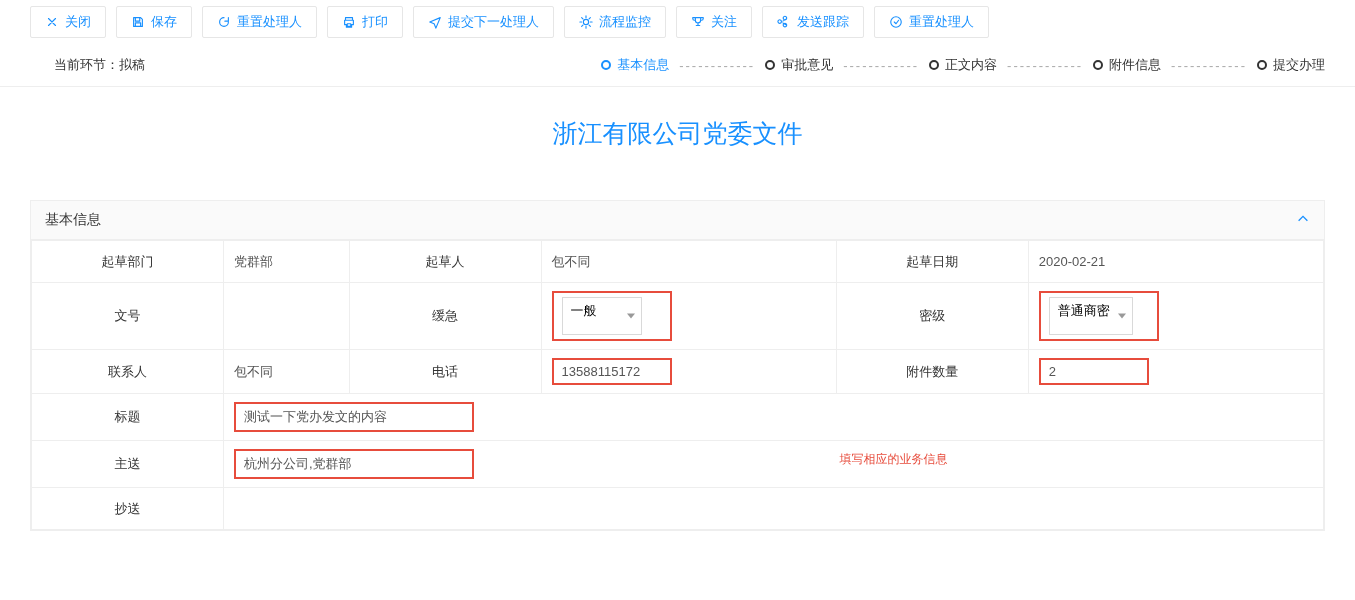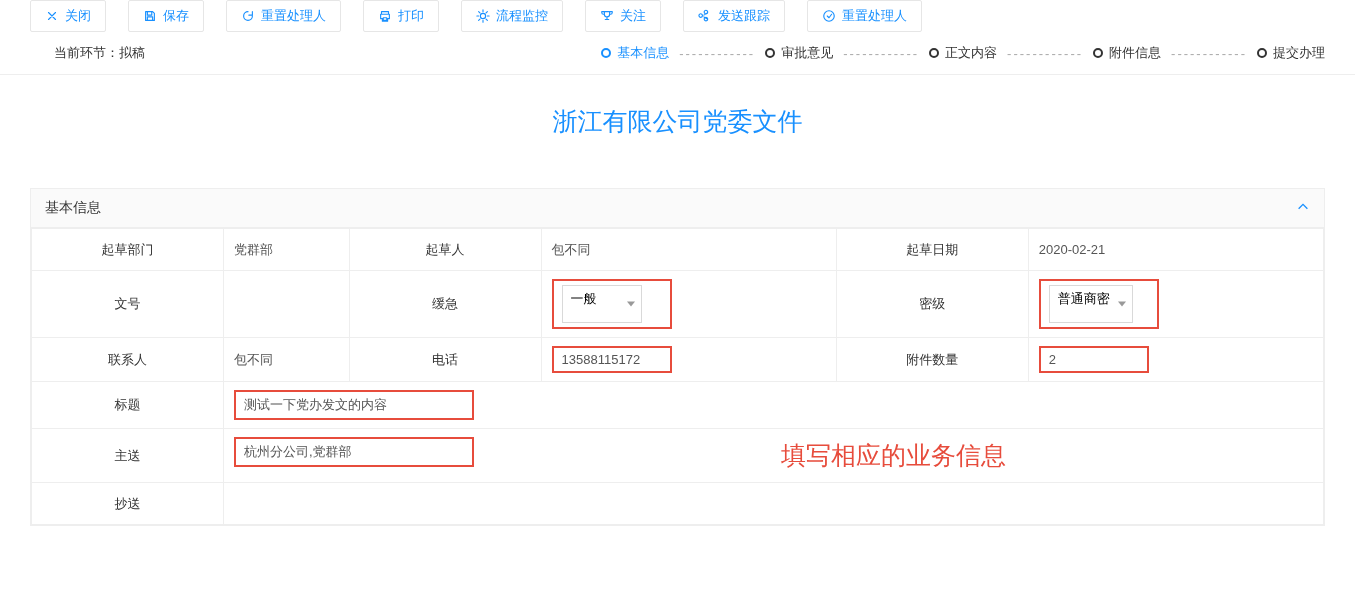--- a/index.html
+++ b/index.html
@@ -1,19 +1,19 @@
 <!DOCTYPE html>
 <html><head>
   <meta charset="utf-8">
   <style>
     * { margin: 0; padding: 0; box-sizing: border-box; }
     body { font-family: "Microsoft YaHei", Arial, sans-serif; font-size: 13px; color: #333; background: #fff; }
 
     .toolbar {
-      display: flex; gap: 22px; padding: 0 30px; flex-wrap: wrap;
+      display: flex; gap: 10px; padding: 6px 30px; flex-wrap: wrap;
     }
     .toolbar-btn {
       display: inline-flex; align-items: center; gap: 6px;
       padding: 6px 14px; border: 1px solid #e6e6e6; background: #fff;
       color: #1890ff; font-size: 13px; cursor: pointer; border-radius: 2px;
     }
     .toolbar-btn .ticon { width: 14px; height: 14px; display: inline-flex; align-items: center; justify-content: center; }
 
     .status-bar {
       display: flex; align-items: center; padding: 12px 30px; border-bottom: 1px solid #eee;
@@ -42,21 +42,21 @@
     .form-table td { border: 1px solid #eee; padding: 8px 10px; height: 42px; vertical-align: middle; }
     .form-table td.label { width: 192px; text-align: center; font-weight: 500; background: #fff; }
     .form-table td.value { background: #fff; color: #555; }
 
     .hl { border: 2px solid #e74c3c; display: inline-block; padding: 4px 8px; min-width: 120px; }
     .sel {
       border: 1px solid #d9d9d9; padding: 4px 22px 14px 8px; position: relative; display: inline-block; min-width: 80px; color: #000000; background: #fff;
     }
     .sel::after { content: ""; position: absolute; right: 6px; top: 50%; width: 0; height: 0; border-left: 4px solid transparent; border-right: 4px solid transparent; border-top: 5px solid #999; transform: translateY(-50%); }
 
-    .annotation { text-align: center; color: #e74c3c; font-size: 25px; padding: 2px 0; }
+    .annotation { text-align: center; color: #e74c3c; font-size: 12px; padding: 2px 0; }
   </style>
 </head>
 <body>
 
 <div class="toolbar" id="toolbar">
     <button class="toolbar-btn">
       <span class="ticon">
         <svg width="14" height="14" viewBox="0 0 16 16">
           <path d="M4 4l8 8M12 4l-8 8" stroke="#1890ff" stroke-width="1.3" fill="none" stroke-linecap="round" stroke-linejoin="round"></path>
         </svg>
@@ -79,20 +79,28 @@
       </span>
       <span>重置处理人</span>
     </button>
     <button class="toolbar-btn">
       <span class="ticon">
         <svg width="14" height="14" viewBox="0 0 16 16">
           <path d="M4 6V3h8v3M3 6h10v5h-2v3H5v-3H3zM6 10h4v3H6z" stroke="#1890ff" stroke-width="1.3" fill="none" stroke-linecap="round" stroke-linejoin="round"></path>
         </svg>
       </span>
       <span>打印</span>
+    </button>
+    <button class="toolbar-btn">
+      <span class="ticon">
+        <svg width="14" height="14" viewBox="0 0 16 16">
+          <path d="M2 8l12-5-5 12-2-5z" stroke="#1890ff" stroke-width="1.3" fill="none" stroke-linecap="round" stroke-linejoin="round"></path>
+        </svg>
+      </span>
+      <span>提交下一处理人</span>
     </button>
     <button class="toolbar-btn">
       <span class="ticon">
         <svg width="14" height="14" viewBox="0 0 16 16">
           <path d="M8 5a3 3 0 1 1 0 6 3 3 0 0 1 0-6zM8 1v2M8 13v2M1 8h2M13 8h2M3 3l1.5 1.5M11.5 11.5L13 13M3 13l1.5-1.5M11.5 4.5L13 3" stroke="#1890ff" stroke-width="1.3" fill="none" stroke-linecap="round" stroke-linejoin="round"></path>
         </svg>
       </span>
       <span>流程监控</span>
     </button>
     <button class="toolbar-btn">

